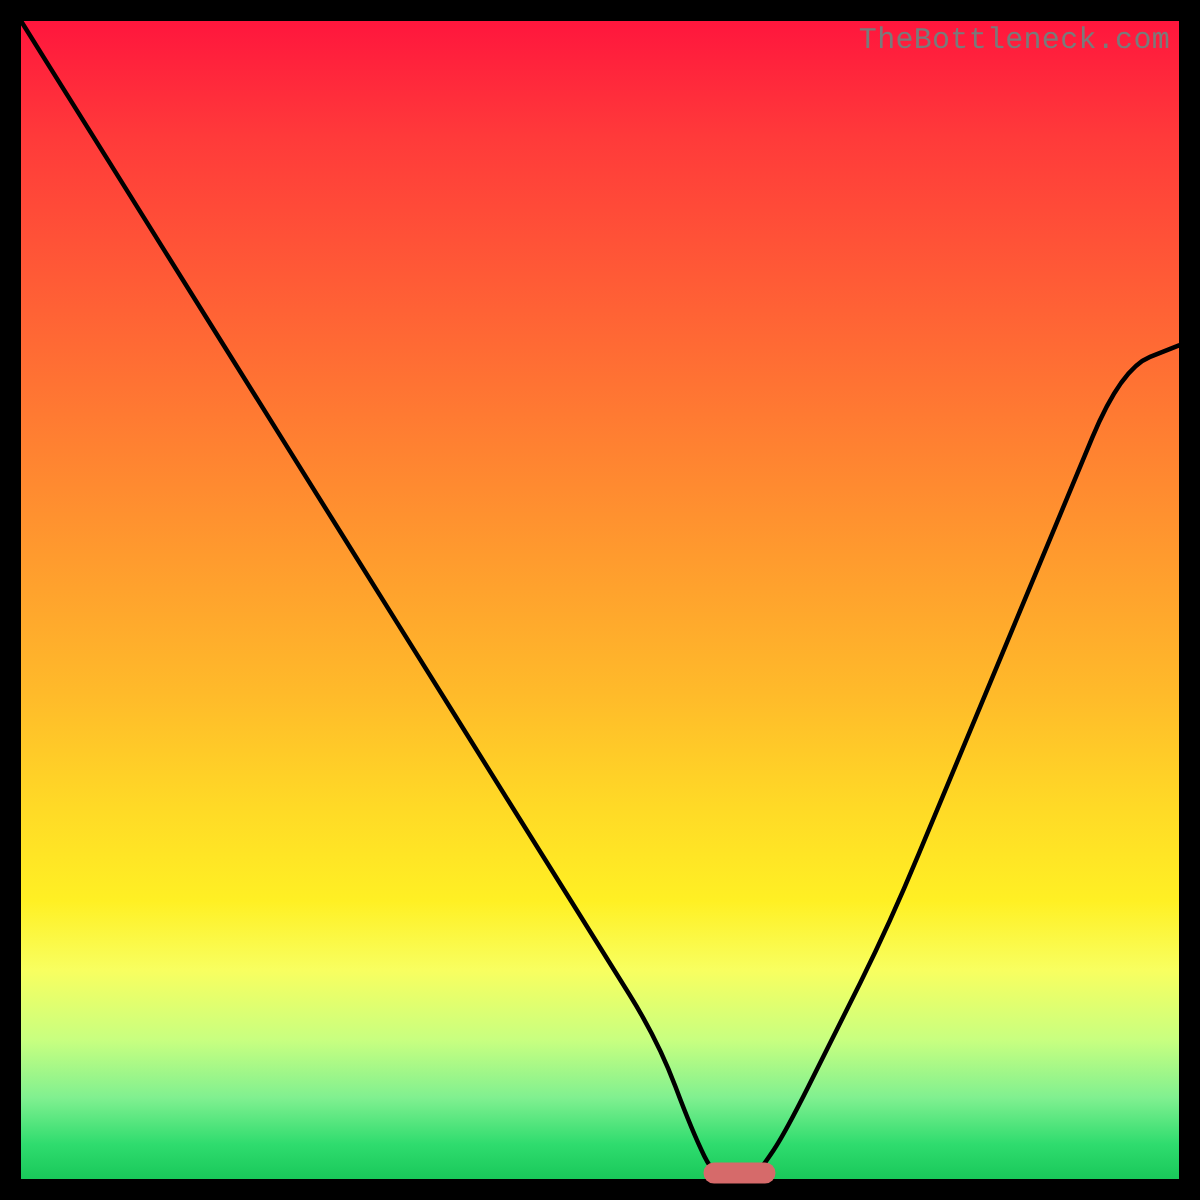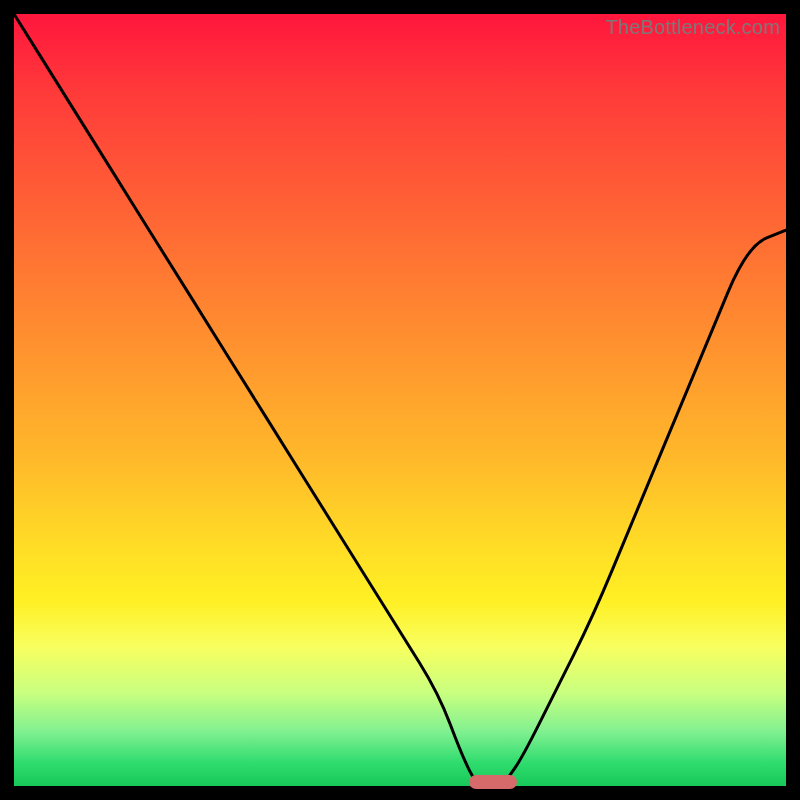--- a/index.html
+++ b/index.html
@@ -9,20 +9,21 @@
     height: 800px;
     background: #000;
     overflow: hidden;
     font-family: Arial, Helvetica, sans-serif;
   }
   .frame {
     position: relative;
     width: 800px;
     height: 584px;
     background: #000;
+    font-family: Liberation Mono, monospace;
   }
   .plot-area {
     position: absolute;
     left: 14px;
     top: 14px;
     width: 772px;
     height: 772px;
     
     background: linear-gradient(to bottom,
       #ff163d 0%,

